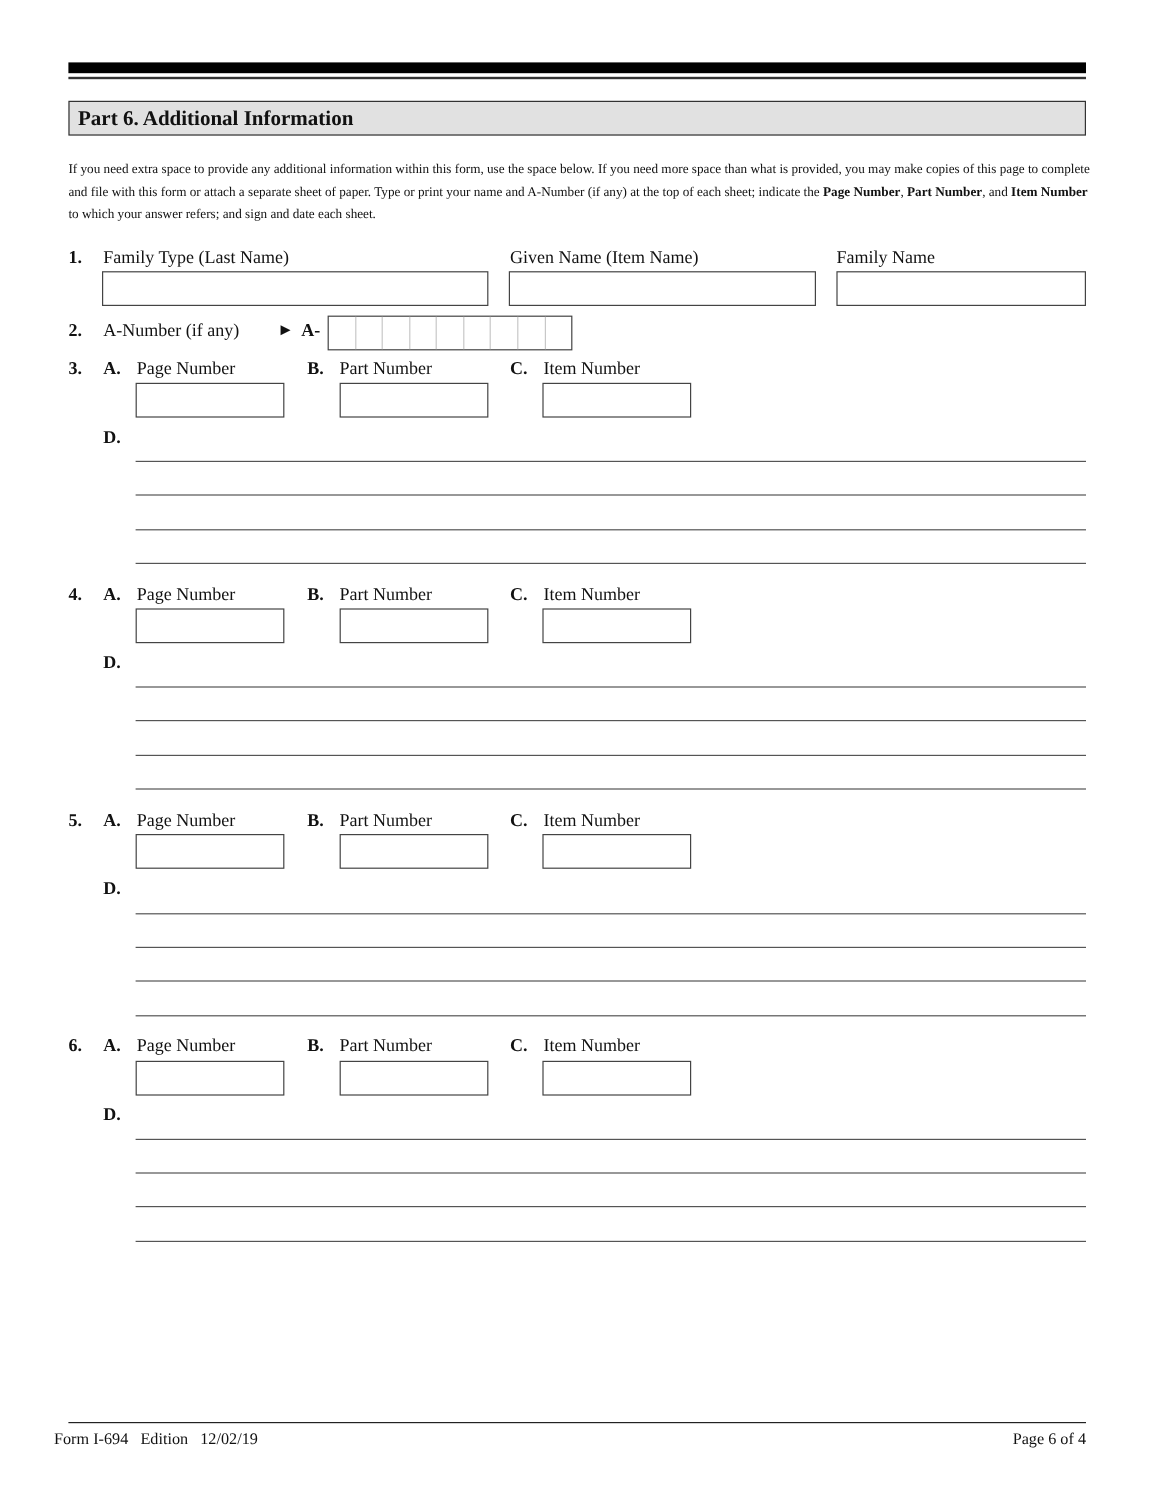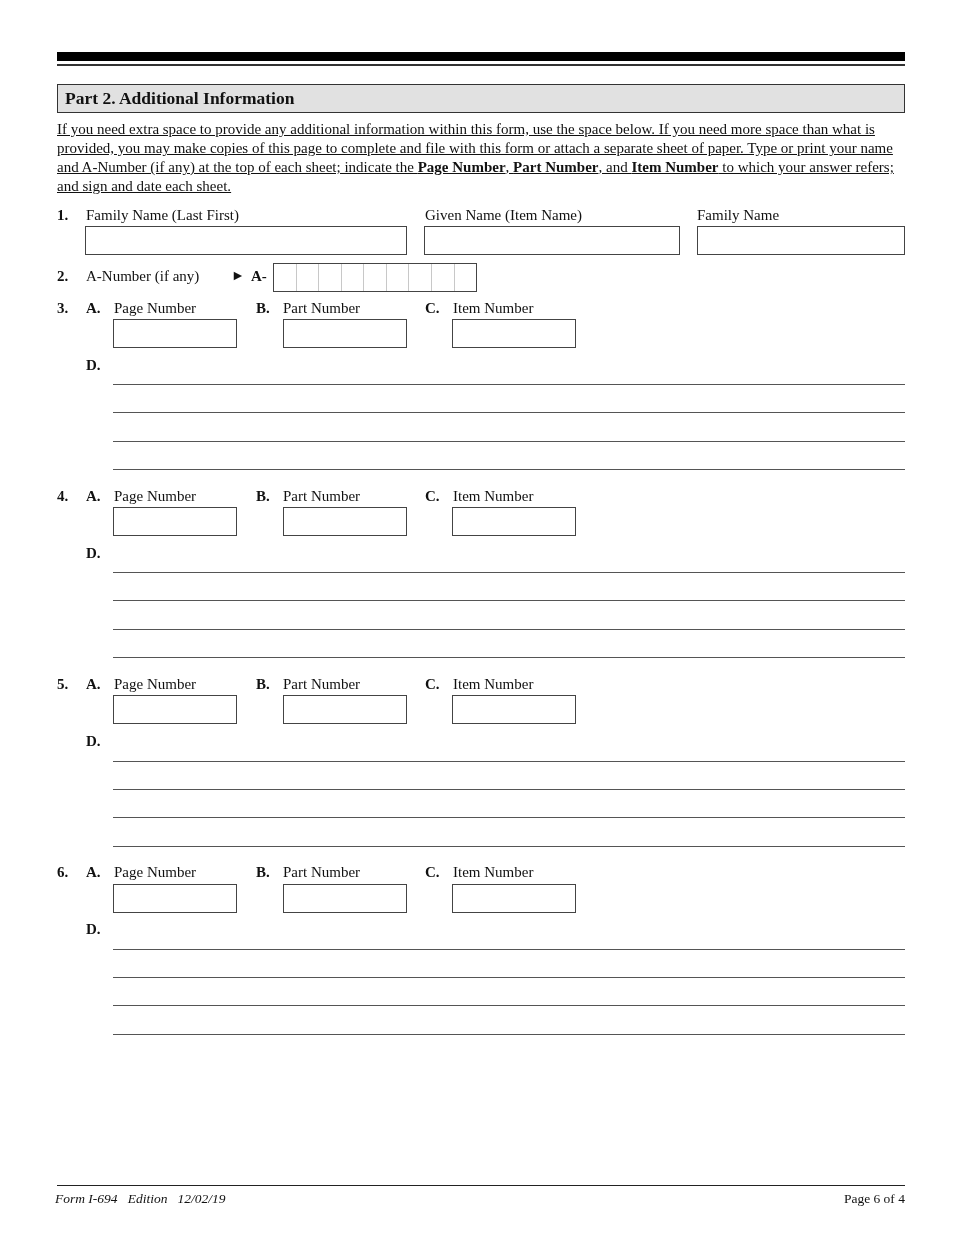--- a/index.html
+++ b/index.html
@@ -12,21 +12,21 @@
   .rule-thick { left: 57px; top: 52px; width: 848px; height: 9px; background: #000; }
   .rule-thin  { left: 57px; top: 64px; width: 848px; height: 2px; background: #333; }
   .part-header {
     left: 57px; top: 84px; width: 846px; height: 27px;
     background: #e1e1e1; border: 1px solid #333;
   }
   .part-header span {
     position: absolute; left: 7px; top: 3px; font-weight: bold; font-size: 17.5px;
   }
   .intro {
-    left: 57px; top: 120px; width: 852px; font-size: 15px; line-height: 19px; text-decoration: underline;
+    left: 57px; top: 132px; width: 852px; font-size: 11px; line-height: 19px;
   }
   .intro b { font-weight: bold; }
   .num { font-weight: bold; }
   .lbl { font-size: 15px; }
   .box { border: 1px solid #444; background: #fff; box-sizing: border-box; }
   .anum {
     left: 273px; top: 263px; width: 204px; height: 29px;
     border: 1px solid #444; box-sizing: border-box; display: flex;
   }
   .anum .cell { flex: 1; border-right: 1px solid #c8c8c8; }
@@ -35,27 +35,27 @@
   .footer-rule { left: 57px; top: 1185px; width: 848px; height: 1px; background: #222; }
   .footer { font-size: 13.5px; top: 1191px; }
 </style>
 </head>
 <body>
 
 <div class="abs rule-thick"></div>
 <div class="abs rule-thin"></div>
 
 <div class="abs part-header">
-  <span>Part 2.  Additional Information</span>
+  <span>Part 6.  Additional Information</span>
 </div>
 
 <div class="abs intro"><span>If you need extra space to provide any additional information within this form, use the space below. If you need more space than what is provided, you may make copies of this page to complete and file with this form or attach a separate sheet of paper. Type or print your name and A-Number (if any) at the top of each sheet; indicate the </span><b>Page Number</b><span>, </span><b>Part Number</b><span>, and </span><b>Item Number</b><span> to which your answer refers; and sign and date each sheet.</span></div>
 
 <span class="abs num" style="left:57px; top:207px;">1.</span>
-<span class="abs lbl" style="left:86px; top:207px;">Family Name (Last First)</span>
+<span class="abs lbl" style="left:86px; top:207px;">Family Type (Last Name)</span>
 <input class="abs box" style="left: 85px; top: 226px; width: 322px; height: 29px;" value="">
 <span class="abs lbl" style="left:425px; top:207px;">Given Name (Item Name)</span>
 <input class="abs box" style="left: 424px; top: 226px; width: 256px; height: 29px;" value="">
 <span class="abs lbl" style="left:697px; top:207px;">Family Name</span>
 <input class="abs box" style="left: 697px; top: 226px; width: 208px; height: 29px;" value="">
 
 <span class="abs num" style="left:57px; top:268px;">2.</span>
 <span class="abs lbl" style="left:86px; top:268px;">A-Number (if any)</span>
 <span class="abs" style="left:231px; top:268px; font-size:14px;">►</span>
 <span class="abs num" style="left:251px; top:268px;">A-</span>
@@ -137,14 +137,14 @@
   <span class="abs lbl" style="left:453px; top:0;">Item Number</span>
   <input class="abs box" style="left: 452px; top: 20px; width: 124px; height: 29px;">
   <span class="abs num" style="left:86px; top:57px;">D.</span>
   <div class="abs line" style="top:85px;"></div>
   <div class="abs line" style="top:113px;"></div>
   <div class="abs line" style="top:141px;"></div>
   <div class="abs line" style="top:170px;"></div>
 </div>
 
 <div class="abs footer-rule"></div>
-<span class="abs footer" style="left:55px; white-space:pre;font-style:italic;">Form I-694   Edition   12/02/19</span>
+<span class="abs footer" style="left:45px; white-space:pre;">Form I-694   Edition   12/02/19</span>
 <span class="abs footer" style="right:55px;">Page 6 of 4</span>
 
 </body></html>

